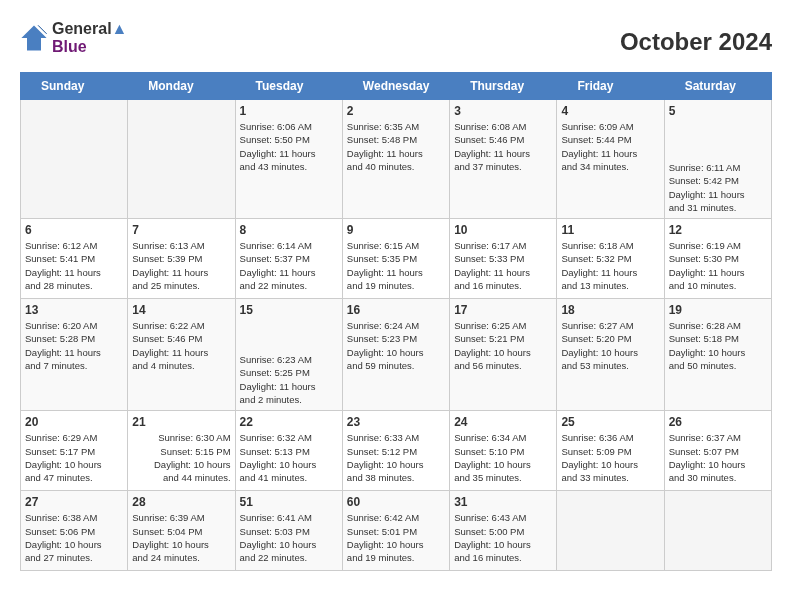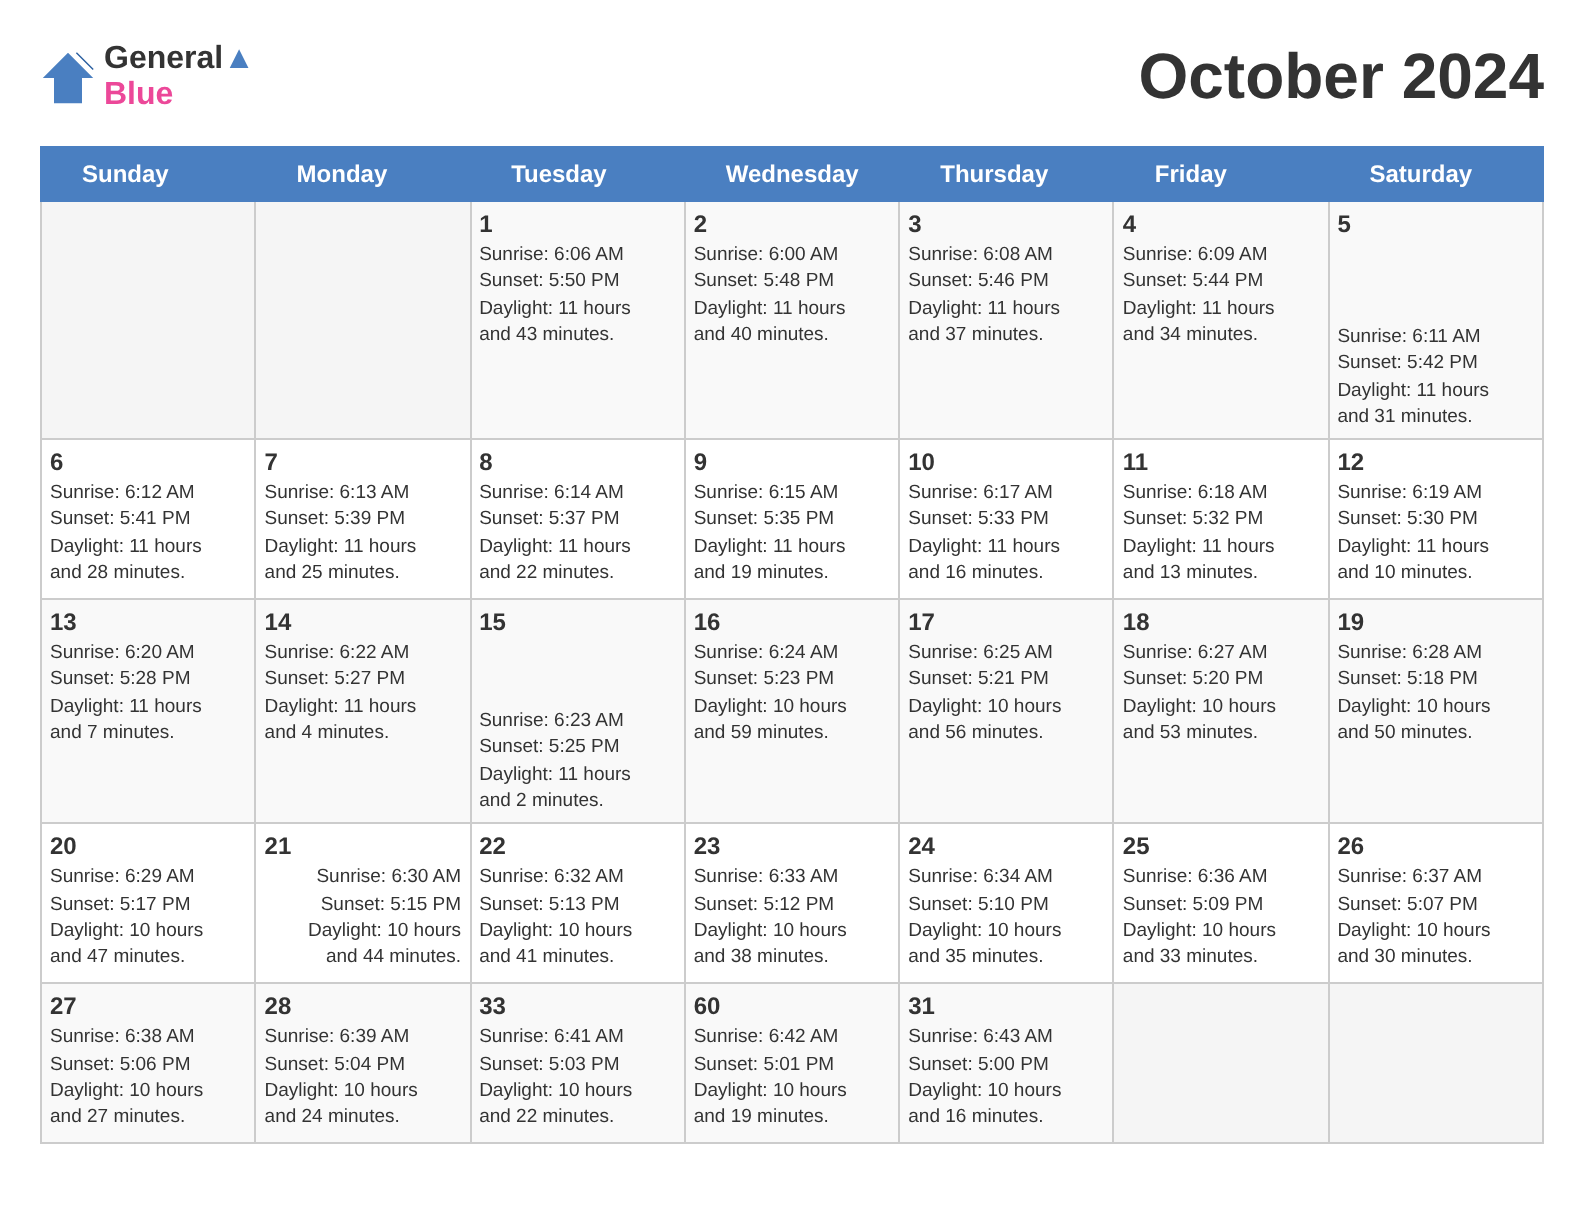--- a/index.html
+++ b/index.html
@@ -22,21 +22,21 @@
     }
     .logo-icon {
       width: 28px;
       height: 28px;
       margin-right: 4px;
     }
     .title-block {
       text-align: right;
     }
     .month-title {
-      font-size: 32px;
+      font-size: 24px;
       font-weight: bold;
       color: #333;
     }
     .location {
       font-size: 16px;
       color: #555;
     }
     table {
       width: 100%;
       border-collapse: collapse;
@@ -84,21 +84,21 @@
 <div class="header">
   <div class="logo">
     <svg class="logo-icon" viewBox="0 0 40 40">
       <polygon points="20,2 38,20 30,20 30,38 10,38 10,20 2,20" fill="#4a7fc1"></polygon>
       <polygon points="26,2 38,14" fill="#2a5fa0" stroke="#2a5fa0" stroke-width="1"></polygon>
     </svg>
     <div>
       <div style="font-size:16px;font-weight:bold;color:#333;">
         General<span style="color:#4a7fc1;">▲</span>
       </div>
-      <div style="font-size:16px;font-weight:bold;color:#ec4899;">Blue</div>
+      <div style="font-size:16px;font-weight:bold;color:#701a75;">Blue</div>
     </div>
   </div>
   <div class="title-block">
     <div class="month-title">October 2024</div>
   </div>
 </div>
 
 <table>
   <thead>
     <tr>
@@ -118,21 +118,21 @@
         <td class="empty-cell"></td>
         <td>
           <span class="day-num">1</span>
           <div class="day-info" style="white-space: pre-line;">Sunrise: 6:06 AM
 Sunset: 5:50 PM
 Daylight: 11 hours
 and 43 minutes.</div>
         </td>
         <td>
           <span class="day-num">2</span>
-          <div class="day-info" style="white-space: pre-line;">Sunrise: 6:00 AM
+          <div class="day-info" style="white-space: pre-line;">Sunrise: 6:35 AM
 Sunset: 5:48 PM
 Daylight: 11 hours
 and 40 minutes.</div>
         </td>
         <td>
           <span class="day-num">3</span>
           <div class="day-info" style="white-space: pre-line;">Sunrise: 6:08 AM
 Sunset: 5:46 PM
 Daylight: 11 hours
 and 37 minutes.</div>
@@ -207,21 +207,21 @@
         <td>
           <span class="day-num">13</span>
           <div class="day-info" style="white-space: pre-line;">Sunrise: 6:20 AM
 Sunset: 5:28 PM
 Daylight: 11 hours
 and 7 minutes.</div>
         </td>
         <td>
           <span class="day-num">14</span>
           <div class="day-info" style="white-space: pre-line;">Sunrise: 6:22 AM
-Sunset: 5:27 PM
+Sunset: 5:46 PM
 Daylight: 11 hours
 and 4 minutes.</div>
         </td>
         <td>
           <span class="day-num">15</span>
           <div class="day-info" style="white-space: pre-line; margin-top: 36px;">Sunrise: 6:23 AM
 Sunset: 5:25 PM
 Daylight: 11 hours
 and 2 minutes.</div>
         </td>
@@ -314,21 +314,21 @@
 and 27 minutes.</div>
         </td>
         <td>
           <span class="day-num">28</span>
           <div class="day-info" style="white-space: pre-line;">Sunrise: 6:39 AM
 Sunset: 5:04 PM
 Daylight: 10 hours
 and 24 minutes.</div>
         </td>
         <td>
-          <span class="day-num">33</span>
+          <span class="day-num">51</span>
           <div class="day-info" style="white-space: pre-line;">Sunrise: 6:41 AM
 Sunset: 5:03 PM
 Daylight: 10 hours
 and 22 minutes.</div>
         </td>
         <td>
           <span class="day-num">60</span>
           <div class="day-info" style="white-space: pre-line;">Sunrise: 6:42 AM
 Sunset: 5:01 PM
 Daylight: 10 hours

